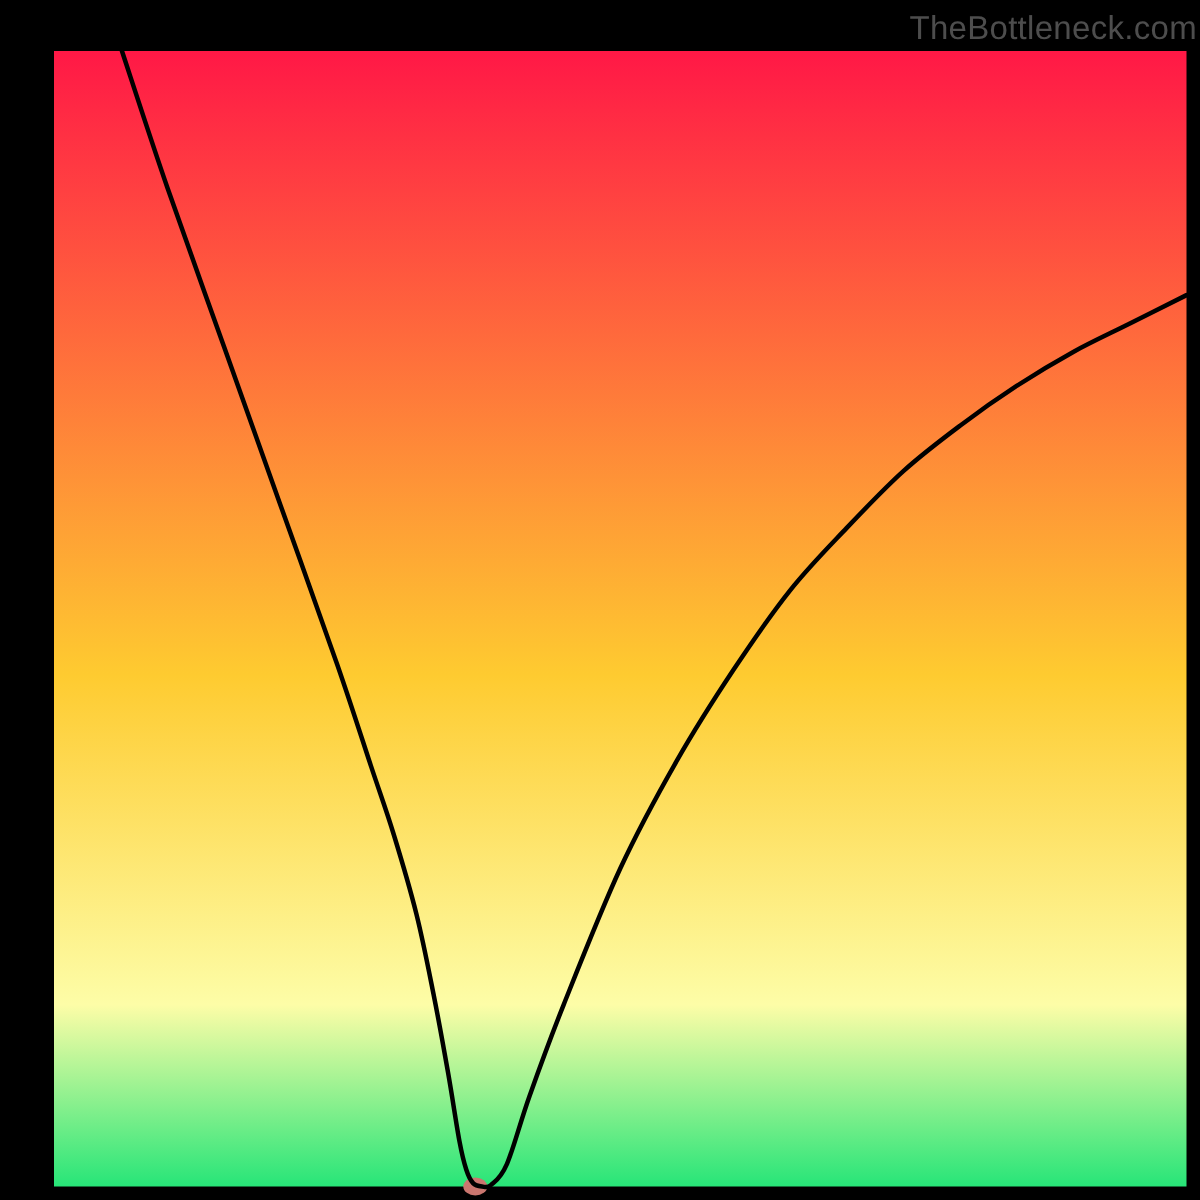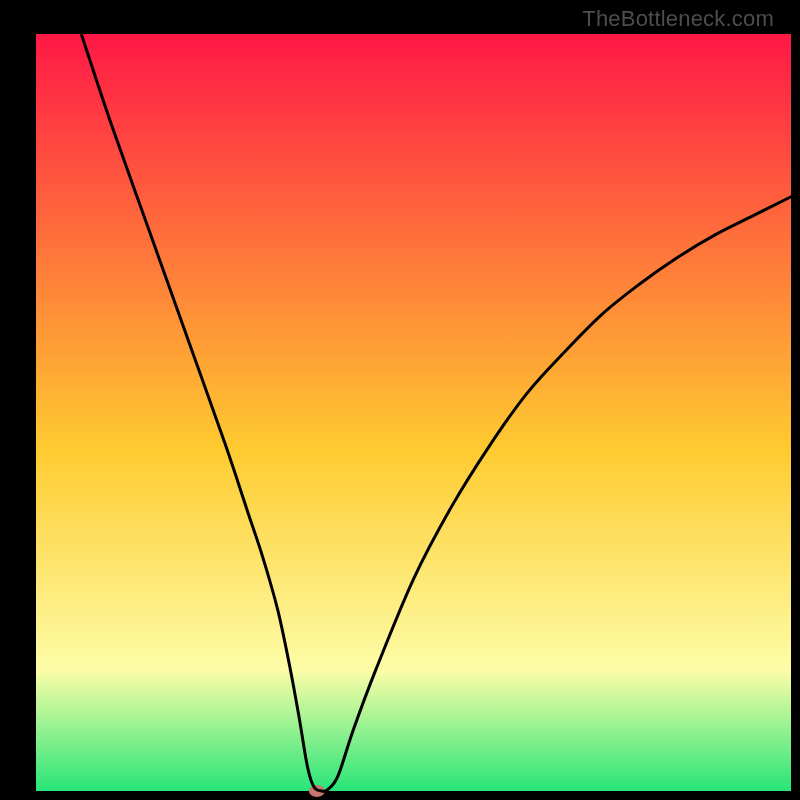--- a/index.html
+++ b/index.html
@@ -13,21 +13,21 @@
   }
   .frame {
     position: relative;
     width: 800px;
     height: 800px;
     background: #000;
   }
   .watermark {
     position: absolute;
     top: 6px;
-    right: 26px;
+    right: 2px;
     color: #4d4d4d;
     font-size: 22px;
     font-weight: 500;
     letter-spacing: 0.2px;
     z-index: 10;
   }
   svg {
     position: absolute;
     top: 0;
     left: 0;

